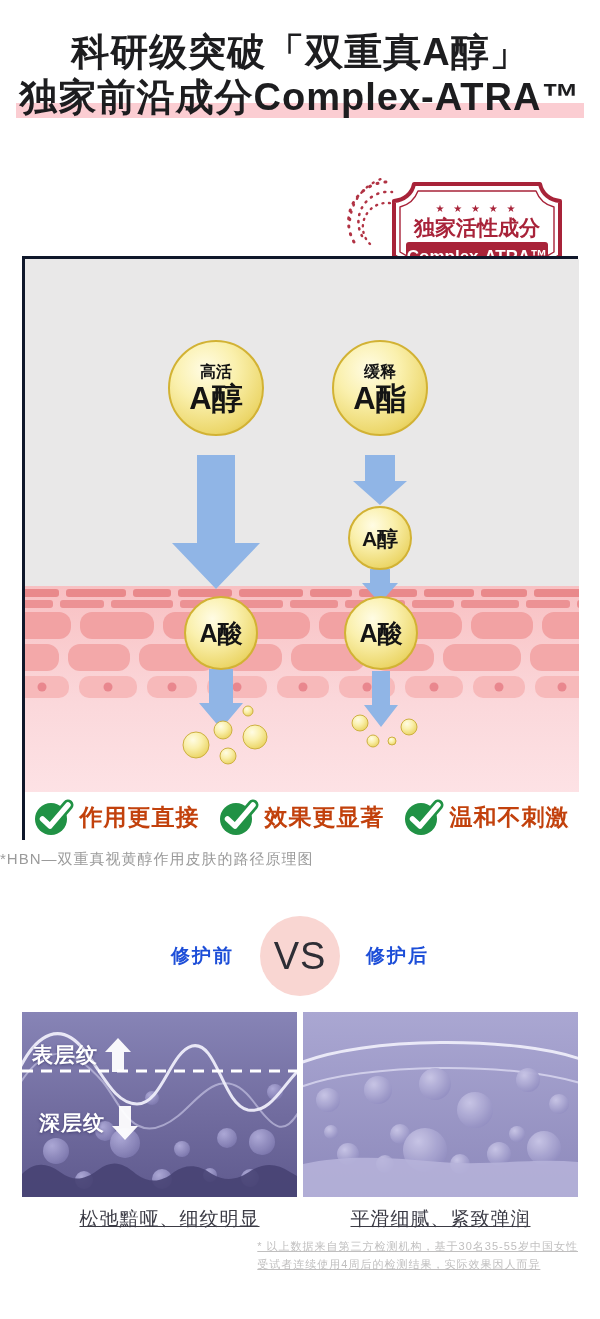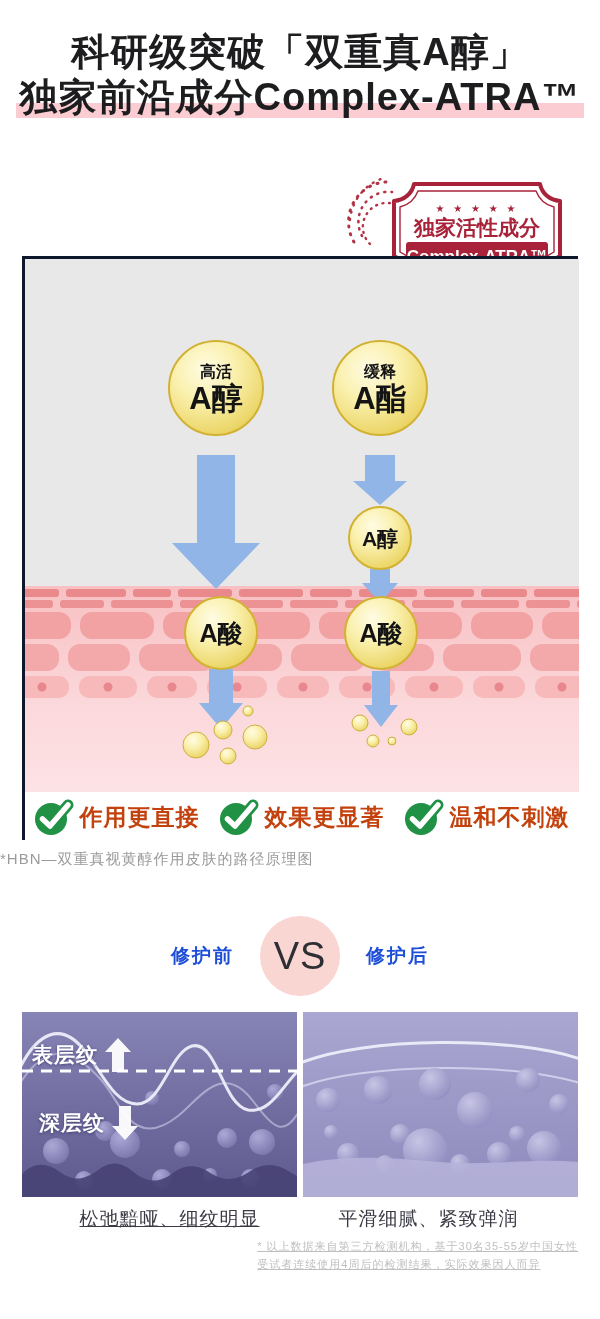--- a/index.html
+++ b/index.html
@@ -39,21 +39,21 @@
 
   
   .img-box { position:absolute; top:1012px; width:275px; height:203px; overflow:hidden; }
   .img-before { left:22px; } .img-after { left:303px; }
   .skin-label-row { position:absolute; display:flex; align-items:center; gap:7px; }
   .skin-label-row span { color:#fff; font-size:21px; font-weight:700;
                          text-shadow:0 1px 3px rgba(40,35,90,.6); letter-spacing:1px; }
   .row-surface { left:10px; top:26px; } .row-deep { left:10px; top:94px;margin-left:7px; }
   .img-caption { position:absolute; top:1206px; width:275px; text-align:center;
                  font-size:19px; font-weight:500; color:#3b3b45; letter-spacing:1px; }
-  .cap-before { left:32px;text-decoration:underline; } .cap-after { left:291px; }
+  .cap-before { left:32px;text-decoration:underline; } .cap-after { left:303px;text-decoration:underline; }
 
   
   .footnote { position:absolute; top:1237px; right:22px; text-align:left;
               font-size:11px; line-height:18px; color:#c0bfbf; letter-spacing:1px;text-decoration:underline; }
 </style>
 </head>
 <body>
 
 <div id="stage">
 

